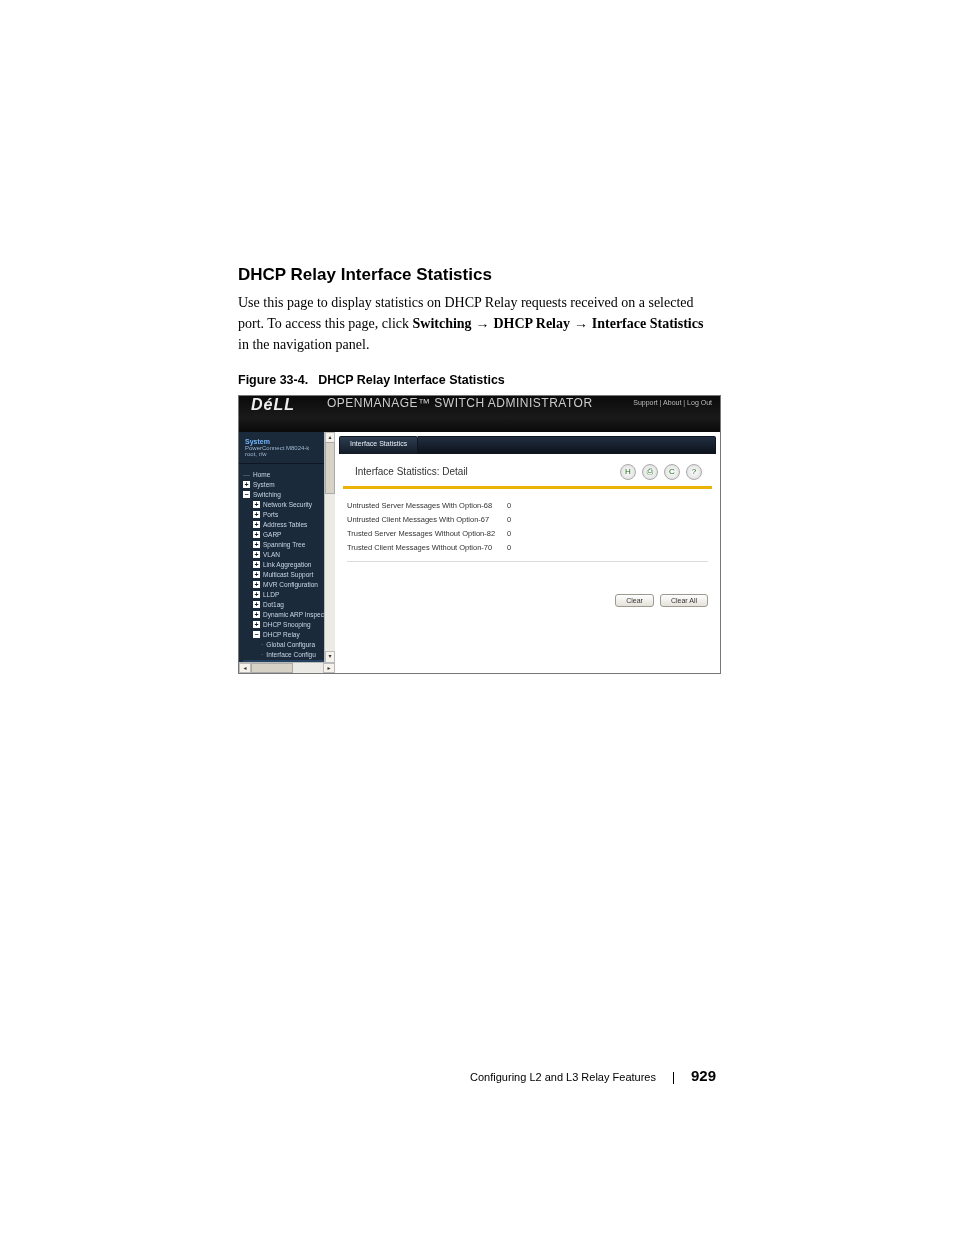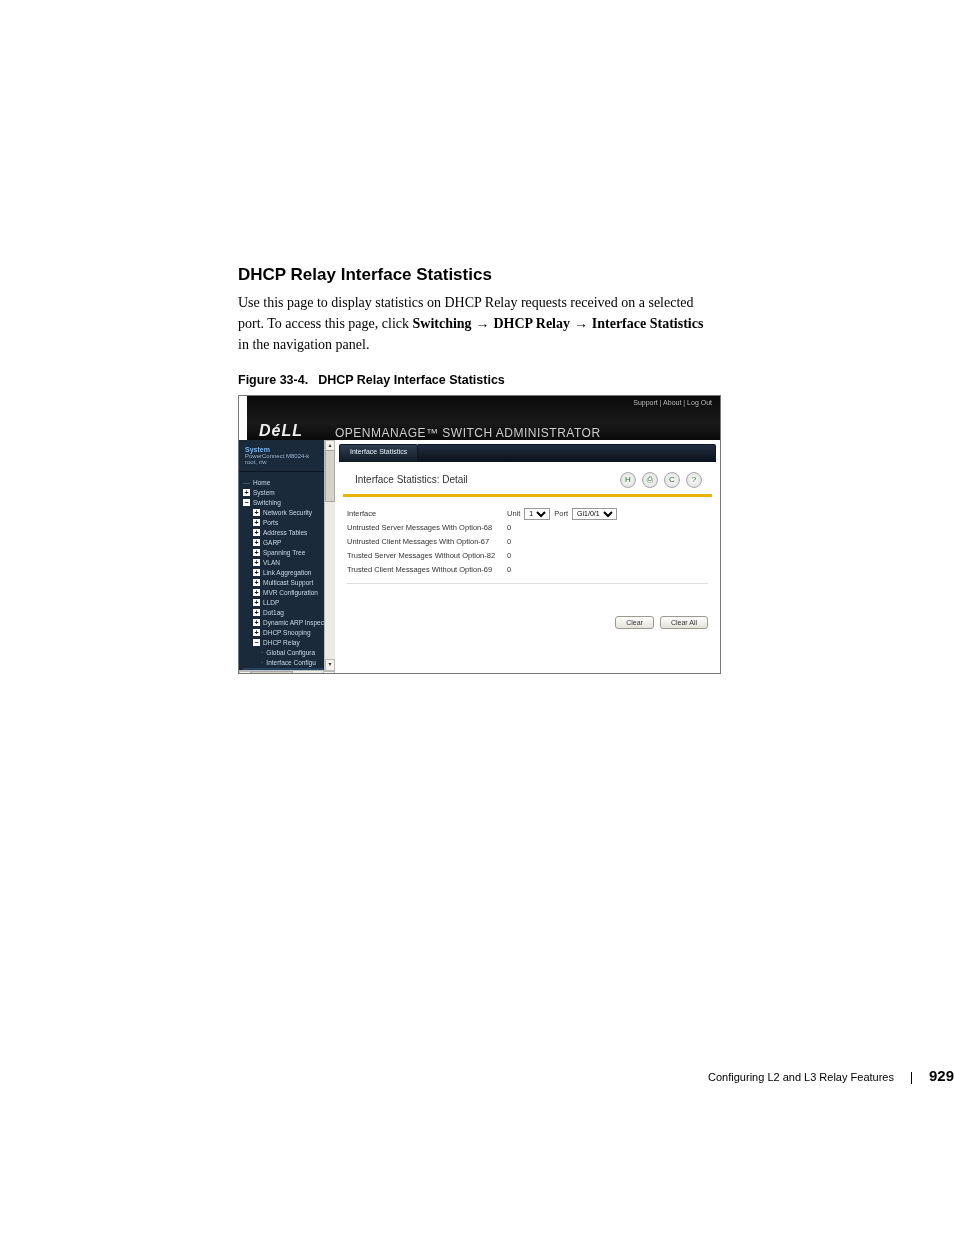--- a/index.html
+++ b/index.html
@@ -41,27 +41,26 @@
   .figure-wrap {
     border: 1px solid #777;
     width: 481px;
     height: 277px;
     position: relative;
     overflow: hidden;
     background: #fff;
     font-family: Arial, Helvetica, sans-serif;
   }
   .top-bar {
-    height: 44px;
+    height: 36px;
     background: linear-gradient(#0a0a0a,#1a1a1a 60%,#0a0a0a);
     color: #eee;
     display: flex;
-    align-items: flex-end;
+    align-items: flex-start;
     position: relative;
-    margin-left: 8px;
   }
   .dell-logo {
     font-weight: bold;
     font-style: italic;
     font-size: 16px;
     letter-spacing: 1px;
     padding-left: 12px;
     width: 76px;
   }
   .top-title {
@@ -239,20 +238,21 @@
     border:1px solid #9d9a8f;
     border-radius: 3px;
     color:#333;
   }
   .footer {
     position: absolute;
     bottom: 150px;
     left: 0;
     width: 954px;
     text-align: right;
+    padding-right: 238px;
     box-sizing: border-box;
     font-size: 12px;
     color: #000;
   }
   .footer .chap {
     font-family: Arial, Helvetica, sans-serif;
     font-size: 11px;
   }
   .footer .sep-bar {
     display: inline-block;
@@ -402,42 +402,33 @@
           <div class="icons">
             <div class="icon">H</div>
             <div class="icon">⎙</div>
             <div class="icon">C</div>
             <div class="icon">?</div>
           </div>
         </div>
 
         <div class="form-rows">
           <div class="form-row">
-            <div class="label">Interface</div>
-            <div class="controls">
-              <span>Unit</span>
-              <select><option>1</option></select>
-              <span>Port</span>
-              <select><option>Gi1/0/1</option></select>
-            </div>
-          </div>
-          <div class="form-row">
             <div class="label">Untrusted Server Messages With Option-68</div>
             <div>0</div>
           </div>
           <div class="form-row">
             <div class="label">Untrusted Client Messages With Option-67</div>
             <div>0</div>
           </div>
           <div class="form-row">
             <div class="label">Trusted Server Messages Without Option-82</div>
             <div>0</div>
           </div>
           <div class="form-row">
-            <div class="label">Trusted Client Messages Without Option-69</div>
+            <div class="label">Trusted Client Messages Without Option-70</div>
             <div>0</div>
           </div>
           <div class="sep"></div>
         </div>
 
         <div class="button-row">
           <div class="btn">Clear</div>
           <div class="btn">Clear All</div>
         </div>
       </div>

